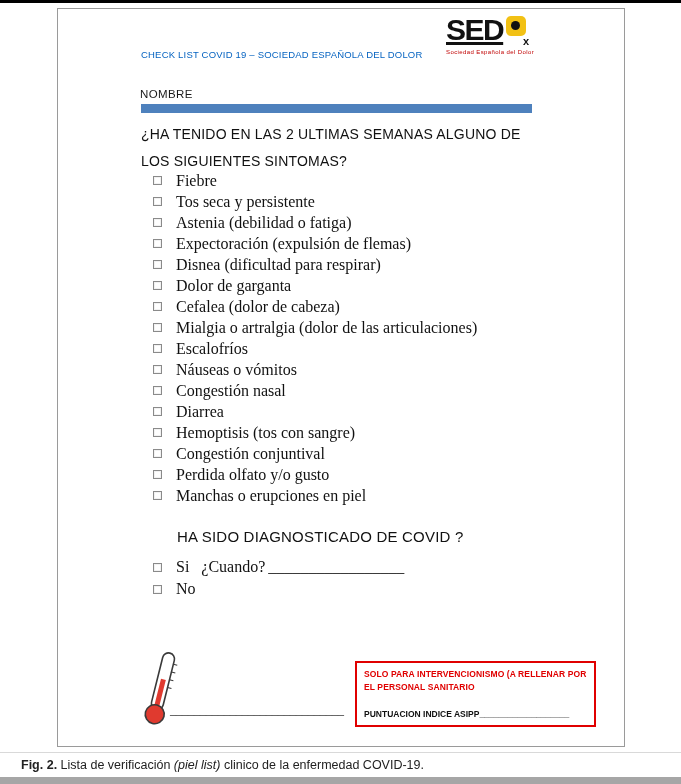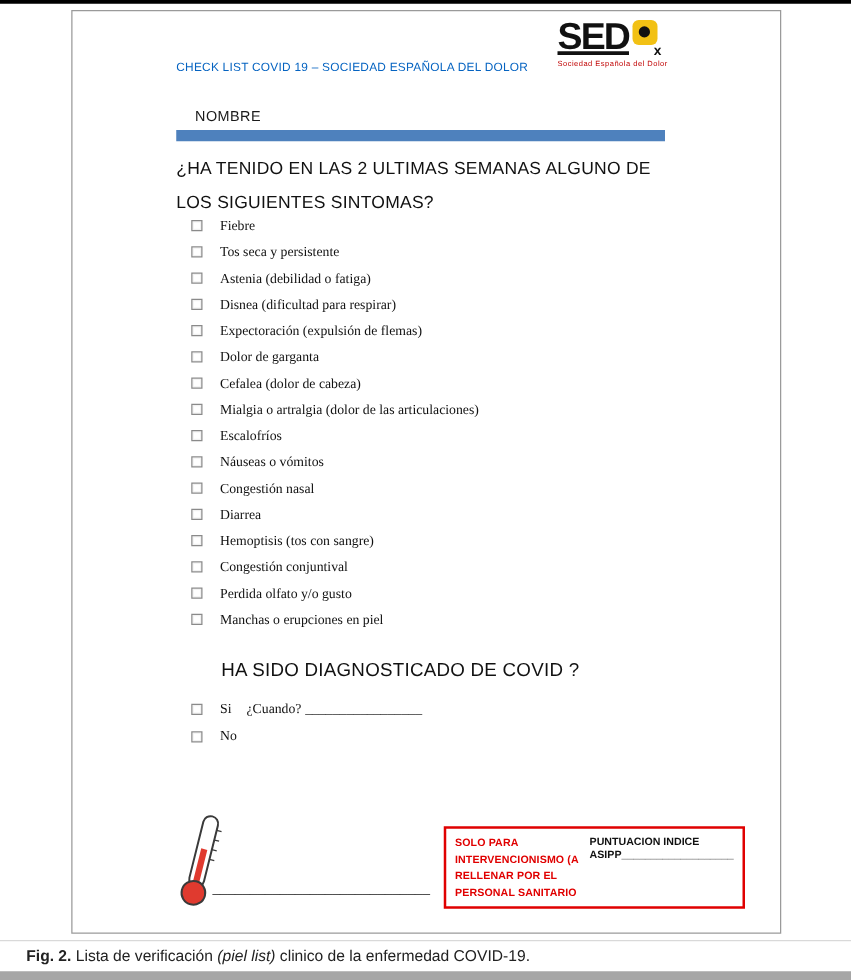--- a/index.html
+++ b/index.html
@@ -19,48 +19,48 @@
   .logo { position: absolute; left: 388px; top: 6px; width: 120px; }
   .logo-top { display: flex; align-items: flex-start; }
   .logo-text { font-size: 30px; font-weight: bold; letter-spacing: -1.5px; color: #111; line-height: 1; text-decoration: underline; }
   .logo-badge { position: relative; width: 20px; height: 20px; background: #F2C114; border-radius: 5px; margin-left: 3px; margin-top: 1px; flex: none; }
   .logo-dot { position: absolute; left: 5px; top: 5px; width: 9px; height: 9px; background: #111; border-radius: 50%; }
   .logo-mark { position: absolute; right: -3px; bottom: -11px; font-size: 11px; font-weight: bold; color: #111; line-height: 1; }
   .logo-tagline { color: #C00000; font-size: 6px; margin-top: 4px; letter-spacing: 0.4px; white-space: nowrap; }
 
   .doc-title { position: absolute; left: 83px; top: 40px; color: #0563C1; font-weight: normal; font-size: 9.5px; letter-spacing: 0.2px; }
 
-  .name-label { position: absolute; left: 98px; top: 79px; font-size: 11.5px; color: #1a1a1a; letter-spacing: 0.4px; }
+  .name-label { position: absolute; left: 82px; top: 79px; font-size: 11.5px; color: #1a1a1a; letter-spacing: 0.4px; }
   .blue-bar { position: absolute; left: 83px; top: 95px; width: 391px; height: 9px; background: #4E81BD; }
 
   .question { position: absolute; left: 83px; top: 112px; width: 402px; font-size: 14px; color: #111; line-height: 1.95; letter-spacing: 0.2px; }
 
   .symptom-list { position: absolute; left: 95px; top: 161px; }
   .symptom-row { display: flex; align-items: center; height: 21px; }
   .checkbox {
     width: 9px; height: 9px; border: 1px solid #8a8a8a; background: #fff;
     margin-right: 14px; flex: none; box-shadow: inset 0 0 0 1px #f2f2f2;
   }
-  .symptom-label, .serif { font-family: "Liberation Serif", serif; font-size: 11px; color: #111; }
+  .symptom-label, .serif { font-family: "Liberation Serif", serif; font-size: 16px; color: #111; }
 
   .diagnosis-q { position: absolute; left: 83px; top: 519px; font-size: 15px; color: #111; letter-spacing: 0.2px; padding-left: 36px; }
 
   .diag-rows { position: absolute; left: 95px; top: 547px; }
   .diag-row { display: flex; align-items: center; height: 22px; }
   .when-label { margin-left: 12px; }
   .when-line { margin-left: 3px; }
 
   .thermo { position: absolute; left: 78px; top: 640px; width: 50px; height: 80px; }
 
   .sig-line { position: absolute; left: 112px; top: 694px; font-family: "Liberation Serif", serif; font-size: 12px; color: #111; }
 
   .red-box {
     position: absolute; left: 297px; top: 652px; width: 241px; height: 66px;
     border: 2px solid #E00000; padding: 5px 7px 6px 7px;
-    display: flex; flex-direction: row; justify-content: space-between; background: #fff;
+    display: flex; flex-direction: column; justify-content: space-between; background: #fff;
   }
   .red-box-title { color: #E00000; font-weight: bold; font-size: 8.5px; line-height: 1.55; letter-spacing: 0.1px; }
   .red-box-score { color: #111; font-weight: bold; font-size: 8.5px; }
 
   .caption-divider { position: absolute; left: 0; top: 752px; width: 681px; height: 1px; background: #d9d9d9; }
   .caption { position: absolute; left: 5px; top: 758px; font-size: 12.5px; color: #222; }
   .cap-label { font-weight: bold; padding-left: 16px; }
   .cap-italic { font-style: italic; }
   .bottom-bar { position: absolute; left: 0; top: 777px; width: 681px; height: 7px; background: #a6a6a6; }
 </style>
@@ -98,25 +98,25 @@
       <div class="symptom-row">
         <span class="checkbox"></span>
         <span class="symptom-label">Tos seca y persistente</span>
       </div>
       <div class="symptom-row">
         <span class="checkbox"></span>
         <span class="symptom-label">Astenia (debilidad o fatiga)</span>
       </div>
       <div class="symptom-row">
         <span class="checkbox"></span>
+        <span class="symptom-label">Expectoración (expulsión de flemas)</span>
+      </div>
+      <div class="symptom-row">
+        <span class="checkbox"></span>
         <span class="symptom-label">Disnea (dificultad para respirar)</span>
-      </div>
-      <div class="symptom-row">
-        <span class="checkbox"></span>
-        <span class="symptom-label">Expectoración (expulsión de flemas)</span>
       </div>
       <div class="symptom-row">
         <span class="checkbox"></span>
         <span class="symptom-label">Dolor de garganta</span>
       </div>
       <div class="symptom-row">
         <span class="checkbox"></span>
         <span class="symptom-label">Cefalea (dolor de cabeza)</span>
       </div>
       <div class="symptom-row">

